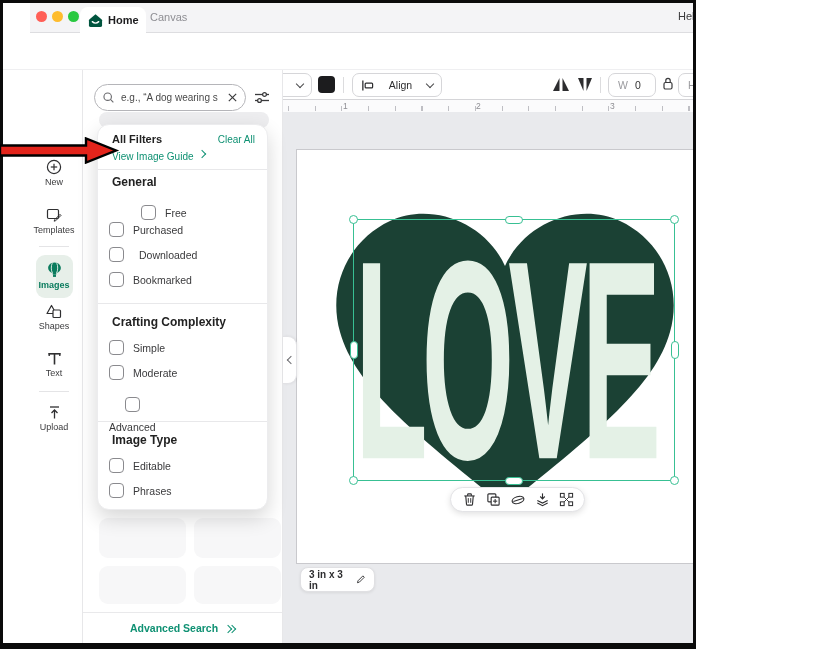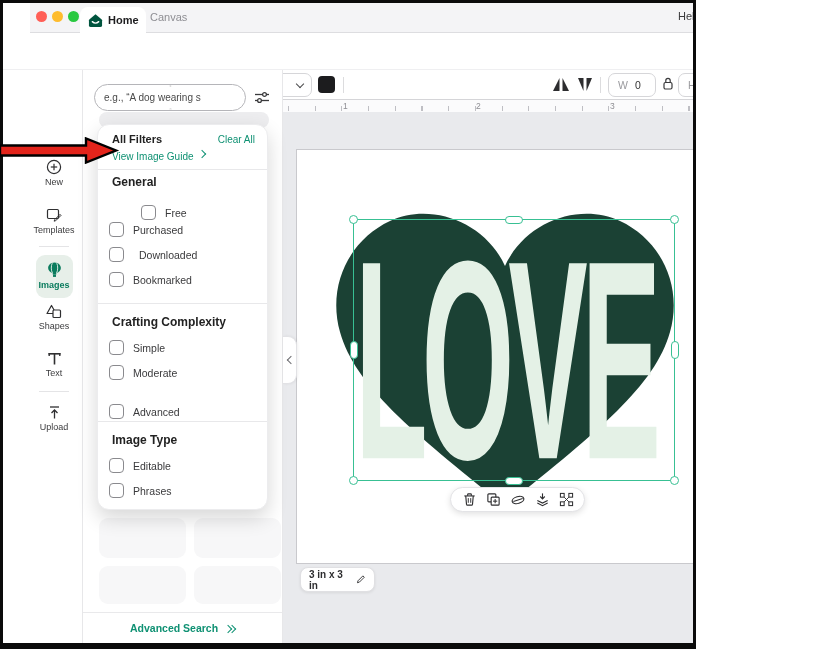--- a/index.html
+++ b/index.html
@@ -49,21 +49,21 @@
   .floatbar{left:450px;top:487px;width:135px;height:25px;background:#fff;border:1px solid #e3e3e6;border-radius:13px;box-shadow:0 2px 6px rgba(0,0,0,.12);display:flex;align-items:center;justify-content:space-around;padding:0 6px;z-index:12;}
   .size-badge{left:300px;top:567px;width:75px;height:25px;background:#fff;border:1px solid #e0e0e3;border-radius:8px;box-shadow:0 1px 3px rgba(0,0,0,.08);display:flex;align-items:center;gap:6px;padding:0 8px;font-size:10px;font-weight:bold;color:#2d2d2f;z-index:5;}
   
   .sidebar{left:0;top:70px;width:83px;height:579px;background:#fff;border-right:1px solid #e7e7e9;}
   .nav{position:absolute;left:26px;width:56px;text-align:center;color:#3c3c3e;}
   .nav .lab{font-size:9px;margin-top:2px;}
   .nav-sel{position:absolute;left:36px;top:185px;width:37px;height:43px;background:#e7efe9;border-radius:9px;}
   .sdiv{position:absolute;left:39px;width:30px;height:1px;background:#e4e4e6;}
   
   .panel{left:83px;top:70px;width:200px;height:579px;background:#fff;border-right:1px solid #e7e7e9;z-index:15;}
-  .search-pill{position:absolute;left:11px;top:14px;width:152px;height:27px;border:1.4px solid #b5b5b9;border-radius:14px;background:#fff;display:flex;align-items:center;padding:0 7px;gap:4px;flex-direction:column;}
+  .search-pill{position:absolute;left:11px;top:14px;width:152px;height:27px;border:1.4px solid #b5b5b9;border-radius:14px;background:#fff;display:flex;align-items:center;padding:0 7px;gap:4px;}
   .search-input{border:none;outline:none;flex:1;min-width:0;font-size:10px;color:#4a4a4a;background:transparent;}
   .chipbar{position:absolute;left:16px;top:42px;width:170px;height:16px;background:#ededef;border-radius:8px;z-index:1;}
   .card{position:absolute;left:14px;top:54px;width:171px;height:386px;background:#fff;border:1px solid #ececee;border-radius:12px;box-shadow:0 8px 20px rgba(0,0,0,.16);z-index:20;}
   .card .inner{position:absolute;left:14px;right:12px;}
   .cardline{position:absolute;left:0;right:0;height:1px;background:#e8e8ea;}
   .ftitle{font-size:11px;font-weight:bold;color:#222;}
   .stitle{font-size:12px;font-weight:bold;color:#222;}
   .opt{position:absolute;left:11px;display:flex;align-items:center;gap:9px;}
   .cbx{width:15px;height:15px;border:1.3px solid #8a8a8e;border-radius:4px;background:#fff;}
   .olab{font-size:10.5px;color:#3a3a3c;}
@@ -138,20 +138,28 @@
       <span>Preview</span>
     </div>
   </div>
 
   <div class="ab etb">
     <div class="ab tool-box" style="left:-7px;top:3px;width:36px;justify-content:flex-end;">
       <span class="chev down"></span>
     </div>
     <div class="ab" style="left:35px;top:6px;width:17px;height:17px;background:#1c1c1e;border-radius:4px;"></div>
     <div class="ab sep" style="left:60px;top:7px;"></div>
+    <div class="ab tool-box" style="left:69px;top:3px;width:90px;justify-content:space-between;">
+      <svg class="ic" width="13" height="13" viewBox="0 0 14 14">
+        <line x1="2" y1="1.5" x2="2" y2="12.5" stroke="#2d2d2f" stroke-width="1.4"></line>
+        <rect x="4.5" y="4.5" width="8" height="5" rx="1" fill="none" stroke="#2d2d2f" stroke-width="1.3"></rect>
+      </svg>
+      <span>Align</span>
+      <span class="chev down"></span>
+    </div>
     <svg class="ab ic" style="left:269px;top:7px;" width="18" height="15" viewBox="0 0 18 15">
       <path d="M7.5 1 L7.5 14 L1 14 Z" fill="#2d2d2f"></path>
       <path d="M10.5 1 L10.5 14 L17 14 Z" fill="#2d2d2f"></path>
     </svg>
     <svg class="ab ic" style="left:293px;top:7px;" width="18" height="15" viewBox="0 0 18 15" transform="rotate(90)">
       <g transform="rotate(90 9 7.5)">
         <path d="M7.5 1 L7.5 14 L2 14 Z" fill="#2d2d2f"></path>
         <path d="M10.5 1 L10.5 14 L16 14 Z" fill="#2d2d2f"></path>
       </g>
     </svg>
@@ -354,21 +362,21 @@
 
       <div class="inner stitle" style="top:190px;">Crafting Complexity</div>
       <div class="opt" style="top:215px;">
         <span class="cbx"></span>
         <span class="olab">Simple</span>
       </div>
       <div class="opt" style="top:240px;">
         <span class="cbx"></span>
         <span class="olab">Moderate</span>
       </div>
-      <div class="opt" style="top:279px;">
+      <div class="opt" style="top:272px;flex-direction:column;">
         <span class="cbx"></span>
         <span class="olab">Advanced</span>
       </div>
       <div class="cardline" style="top:296px;"></div>
 
       <div class="inner stitle" style="top:308px;">Image Type</div>
       <div class="opt" style="top:333px;">
         <span class="cbx"></span>
         <span class="olab">Editable</span>
       </div>

